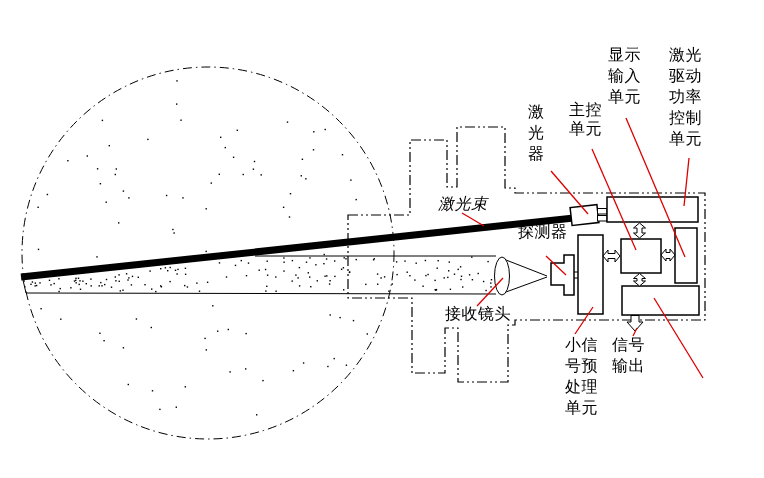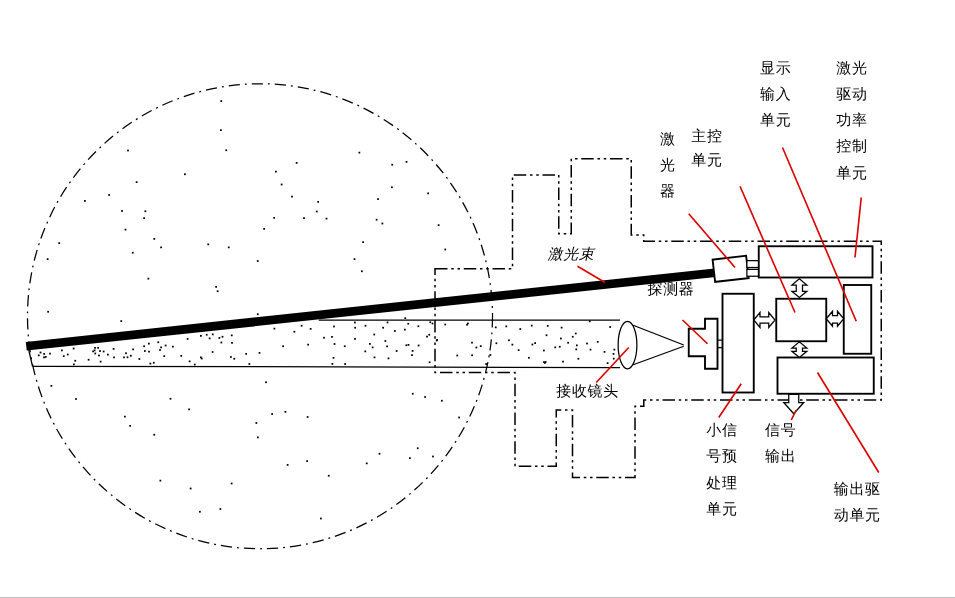--- a/index.html
+++ b/index.html
@@ -2,21 +2,21 @@
 <html><head>
 <meta charset="utf-8">
 <style>
   html,body{margin:0;padding:0;background:#888;}
   .stage{
     position:relative;width:764px;height:478px;background:#ffffff;overflow:hidden;
     font-family:"DejaVu Sans",sans-serif;
   }
   .stage svg{position:absolute;left:0;top:0;}
   .lbl{
-    position:absolute;color:#000;font-size:12px;letter-spacing:0.5px;
+    position:absolute;color:#000;font-size:16px;letter-spacing:0.5px;
     line-height:21px;white-space:pre-line;
   }
   .lbl.tight{line-height:19px;}
   .outline{fill:none;stroke:#000;}
   .dashdot-circle{stroke-dasharray:9 4 1.5 4;}
   .dashdot-housing{stroke-dasharray:10 3 2 3 2 3;}
   .thin{stroke:#000;stroke-width:1;fill:none;}
   .box{fill:#ffffff;stroke:#000;stroke-width:1.5;}
   .conn{fill:#ffffff;stroke:#000;stroke-width:1;}
   .arrow{fill:#ffffff;stroke:#000;stroke-width:1;stroke-linejoin:miter;}
@@ -323,31 +323,29 @@
       <line class="leader" x1="654" y1="298" x2="703" y2="378"></line>
     </g>
   </svg>
 
   <div class="lbl" style="left:438px;top:193px;font-style:italic;">激光束</div>
   <div class="lbl" style="left:445px;top:303px;text-align:right;">接收镜头</div>
   <div class="lbl" style="left:518px;top:221px;">探测器</div>
   <div class="lbl" style="left:528px;top:101px;">激
 光
 器</div>
-  <div class="lbl tight" style="left:553px;top:100px;">主控
+  <div class="lbl tight" style="left:569px;top:100px;">主控
 单元</div>
   <div class="lbl" style="left:608px;top:44px;">显示
 输入
 单元</div>
   <div class="lbl" style="left:669px;top:44px;">激光
 驱动
 功率
 控制
 单元</div>
   <div class="lbl" style="left:537px;top:334px;margin-left:28px;">小信
 号预
 处理
 单元</div>
   <div class="lbl" style="left:612px;top:334px;">信号
 输出</div>
-  <div class="lbl" style="left:667px;top:381px;">输出驱
-动单元</div>
 </div>
 
 </body></html>

